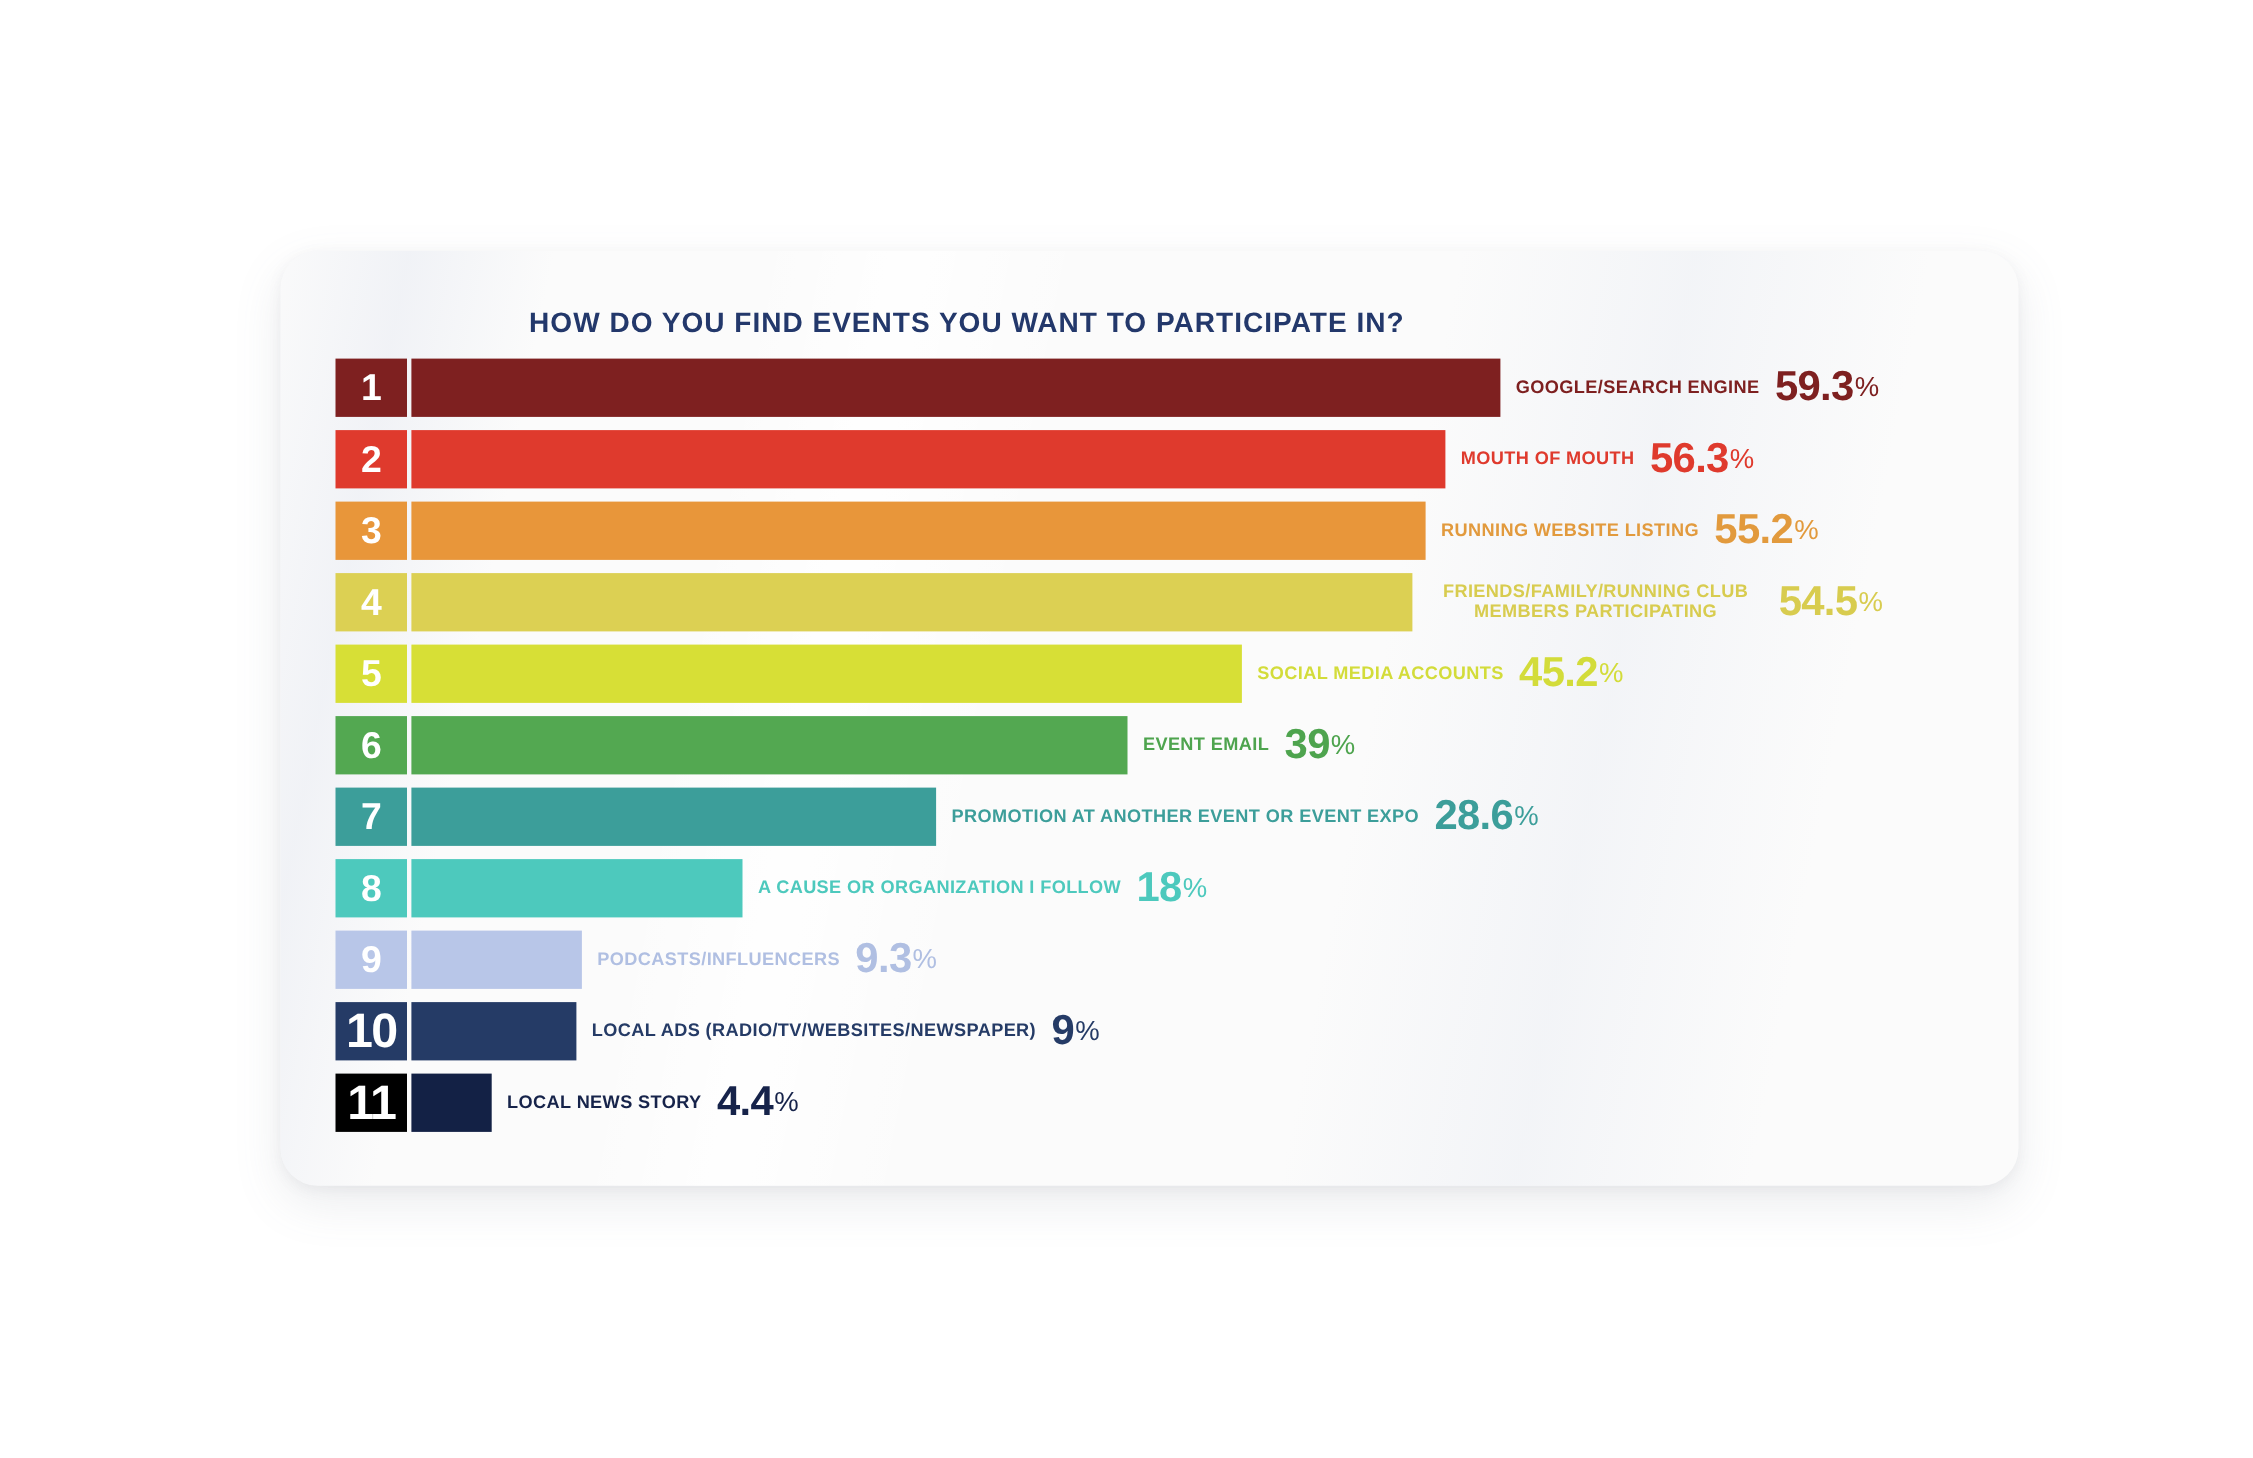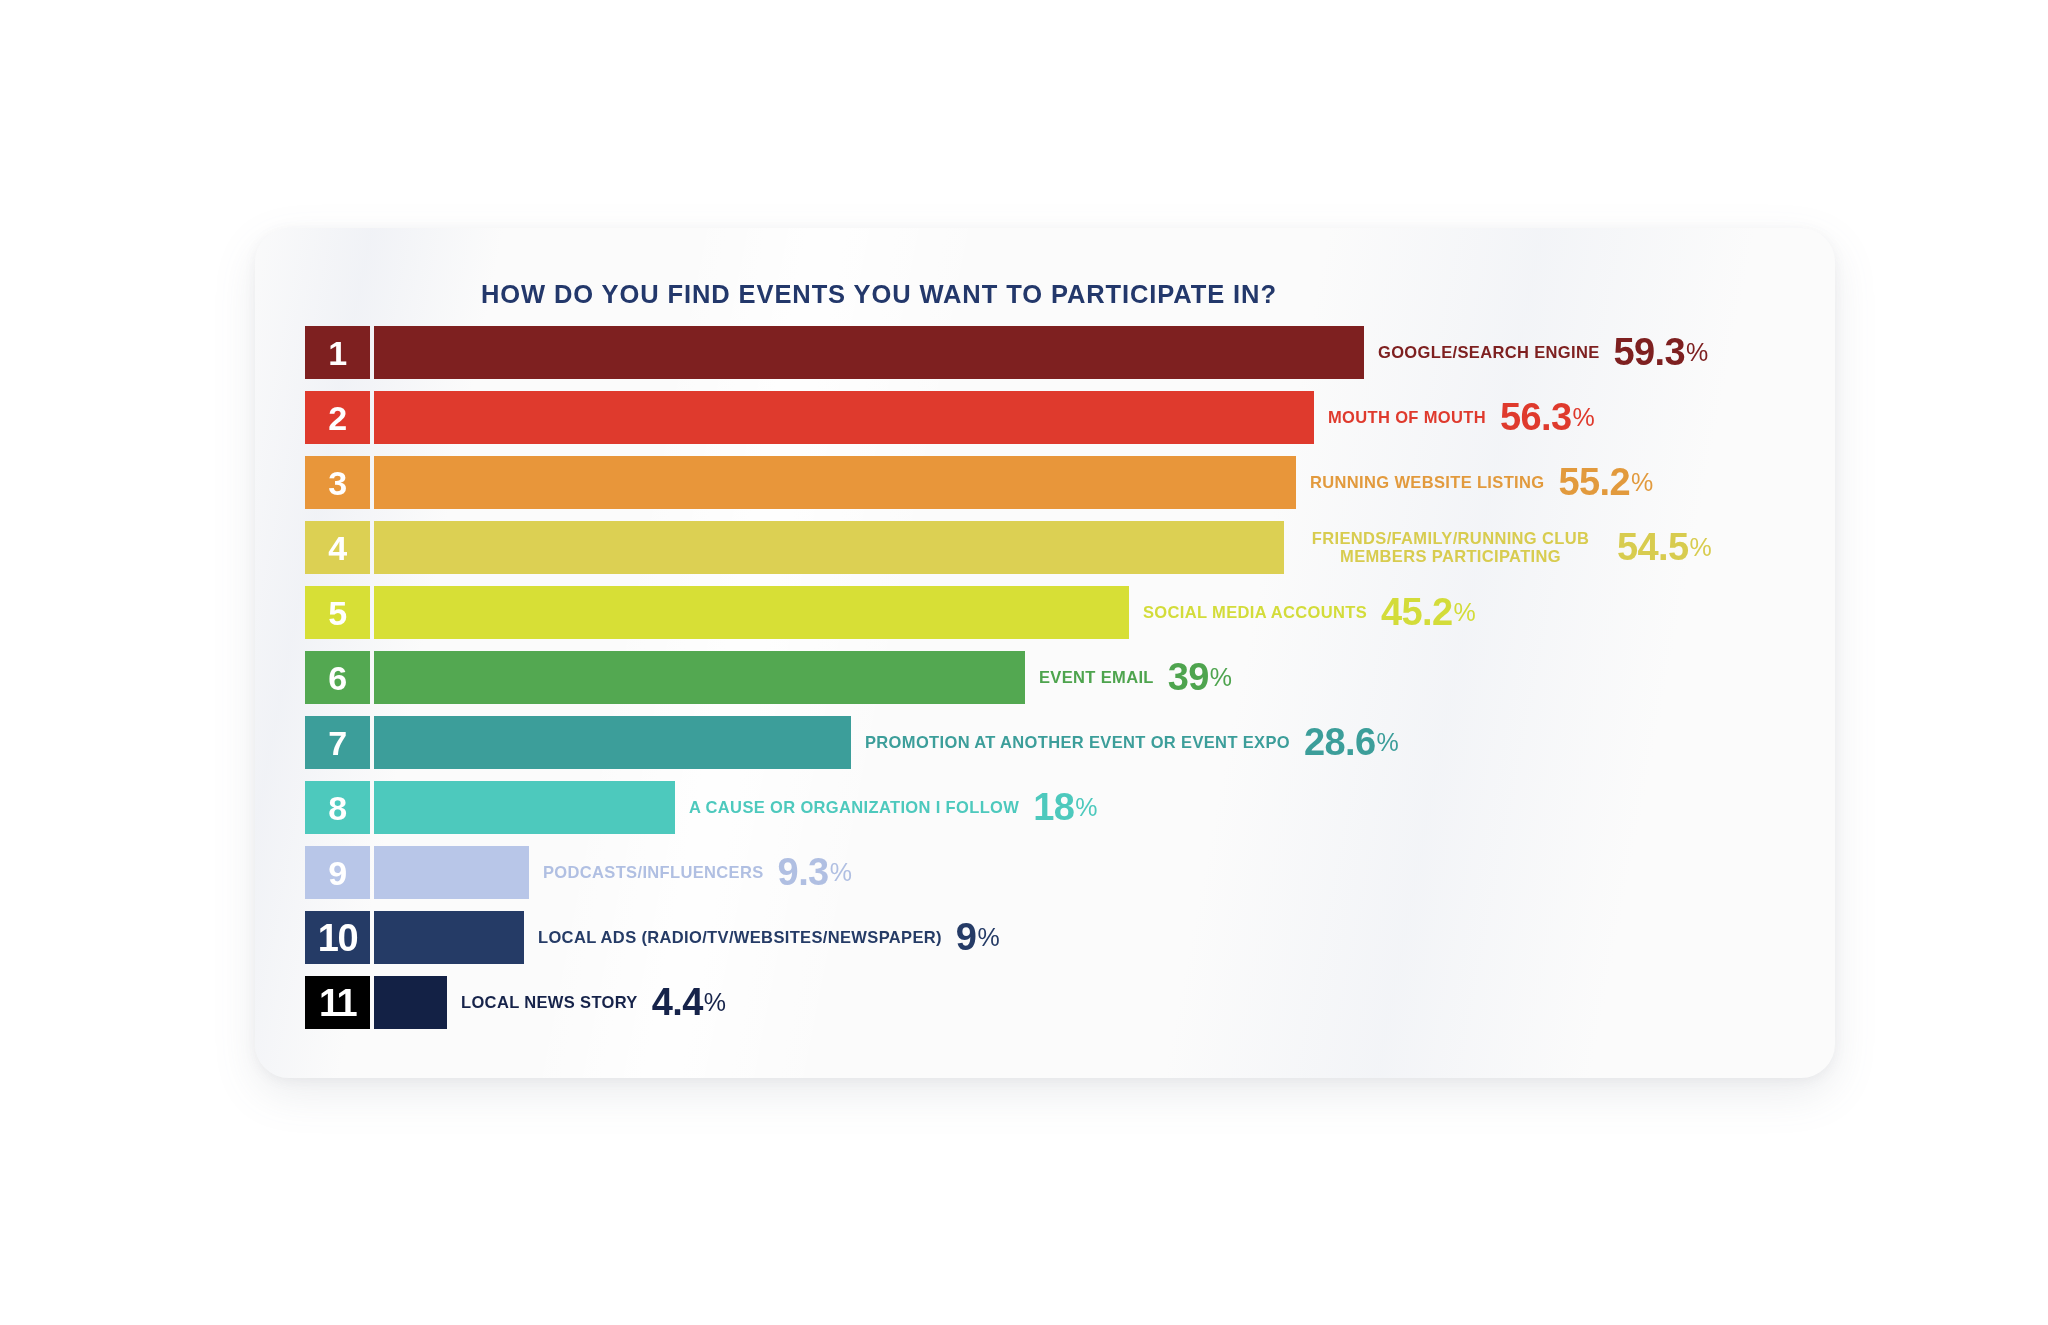--- a/index.html
+++ b/index.html
@@ -97,21 +97,21 @@
     justify-content: center;
   }
   .rank-num {
     color: #ffffff;
     font-weight: bold;
     font-size: 34px;
     letter-spacing: -0.5px;
     line-height: 1;
     font-family: "Liberation Sans", sans-serif;
   }
-  .rank-num.wide { font-size: 38px; letter-spacing: -1.5px; }
+  .rank-num.wide { font-size: 44px; letter-spacing: -1.5px; }
 
   .bar {
     position: absolute;
     left: 69px;
     top: 0;
     height: 53px;
   }
 
   .row-text {
     position: absolute;

